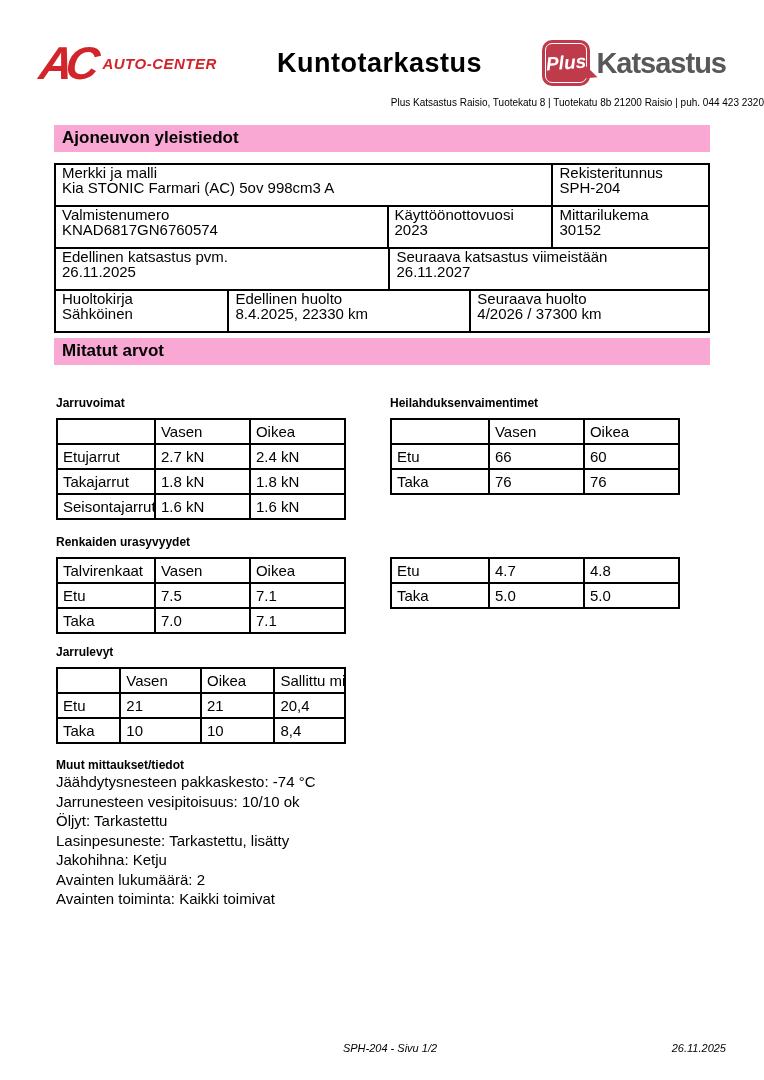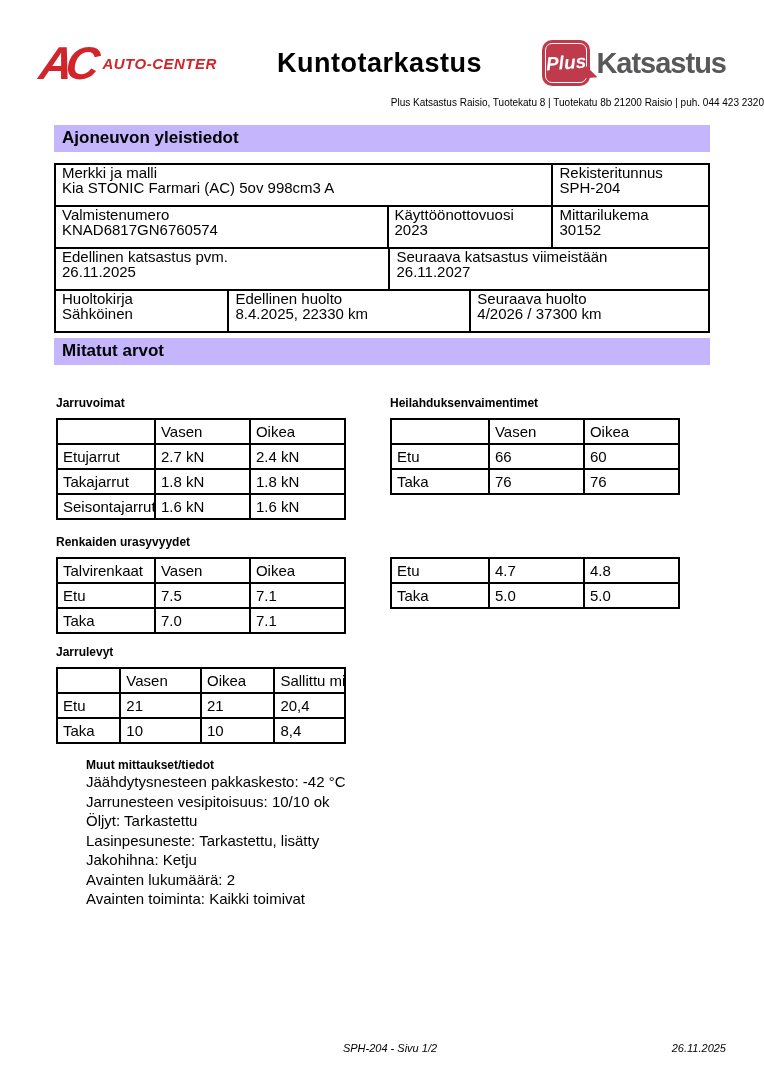--- a/index.html
+++ b/index.html
@@ -25,21 +25,21 @@
   .plus-badge .plus-word { position:relative; color:#fff; font-style:italic;
                 font-weight:bold; font-size:19px; transform:rotate(-4deg); }
   .plus-tail { position:absolute; right:-8px; bottom:5px; width:0; height:0;
                 border-top:7px solid transparent; border-bottom:6px solid transparent;
                 border-left:14px solid #bf3b4b; transform:rotate(18deg); }
   .katsastus-word { font-size:29px; font-weight:bold; color:#58585a;
                 margin-left:6px; letter-spacing:-1px; }
   .address { text-align:right; font-size:10px; margin-top:11px; }
   
   .content { padding:0 54px; }
-  .section-bar { background:#c4b5fd; font-size:17px; font-weight:bold;
+  .section-bar { background:#f9a8d4; font-size:17px; font-weight:bold;
                  padding:3px 16px 4px 8px; }
   .bar-general { margin-top:17px; }
   .bar-measured { margin-top:5px; }
   
   .vtable { border:2px solid #000; margin-top:11px; }
   .vrow { display:flex; border-bottom:2px solid #000; }
   .vrow:last-child { border-bottom:none; }
   .vcell { box-sizing:border-box; border-right:2px solid #000;
            padding:2px 6px 4px; min-height:40px; }
   .vcell:last-child { border-right:none; }
@@ -58,21 +58,21 @@
   .t-renkaat { margin-top:15px; }
   .t-jarrulevyt { margin-top:11px; }
   .tbl-gap { margin-top:8px; }
   table { border-collapse:collapse; table-layout:fixed; width:290px; }
   td, th { border:2px solid #000; font-size:15px; font-weight:normal;
            text-align:left; padding:1px 5px; height:21px; overflow:hidden;
            white-space:nowrap; }
   col.c34 { width:34%; } col.c33 { width:33%; }
   col.c22 { width:22%; } col.c28 { width:28%; } col.c255 { width:25.5%; } col.c245 { width:24.5%; }
   
-  .notes { margin-top:14px;margin-left:30px; }
+  .notes { margin-top:14px; }
   .notes-title { font-size:12px; font-weight:bold; line-height:14px; }
   .note-line { margin:0; font-size:15px; line-height:19.5px; }
   
   .footer-center { position:absolute; bottom:26px; left:16px; right:0;
                    text-align:center; font-size:11px; font-style:italic; }
   .footer-right { position:absolute; bottom:26px; right:38px;
                   font-size:11px; font-style:italic; }
 </style>
 </head>
 <body>
@@ -292,21 +292,21 @@
           <td>Taka</td>
           <td>10</td>
           <td>10</td>
           <td>8,4</td>
         </tr>
       </tbody>
         </table>
 
       <div class="notes">
         <div class="notes-title">Muut mittaukset/tiedot</div>
-        <p class="note-line">Jäähdytysnesteen pakkaskesto: -42 °C</p>
+        <p class="note-line">Jäähdytysnesteen pakkaskesto: -74 °C</p>
         <p class="note-line">Jarrunesteen vesipitoisuus: 10/10 ok</p>
         <p class="note-line">Öljyt: Tarkastettu</p>
         <p class="note-line">Lasinpesuneste: Tarkastettu, lisätty</p>
         <p class="note-line">Jakohihna: Ketju</p>
         <p class="note-line">Avainten lukumäärä: 2</p>
         <p class="note-line">Avainten toiminta: Kaikki toimivat</p>
       </div>
     </div>
   </div>
 

